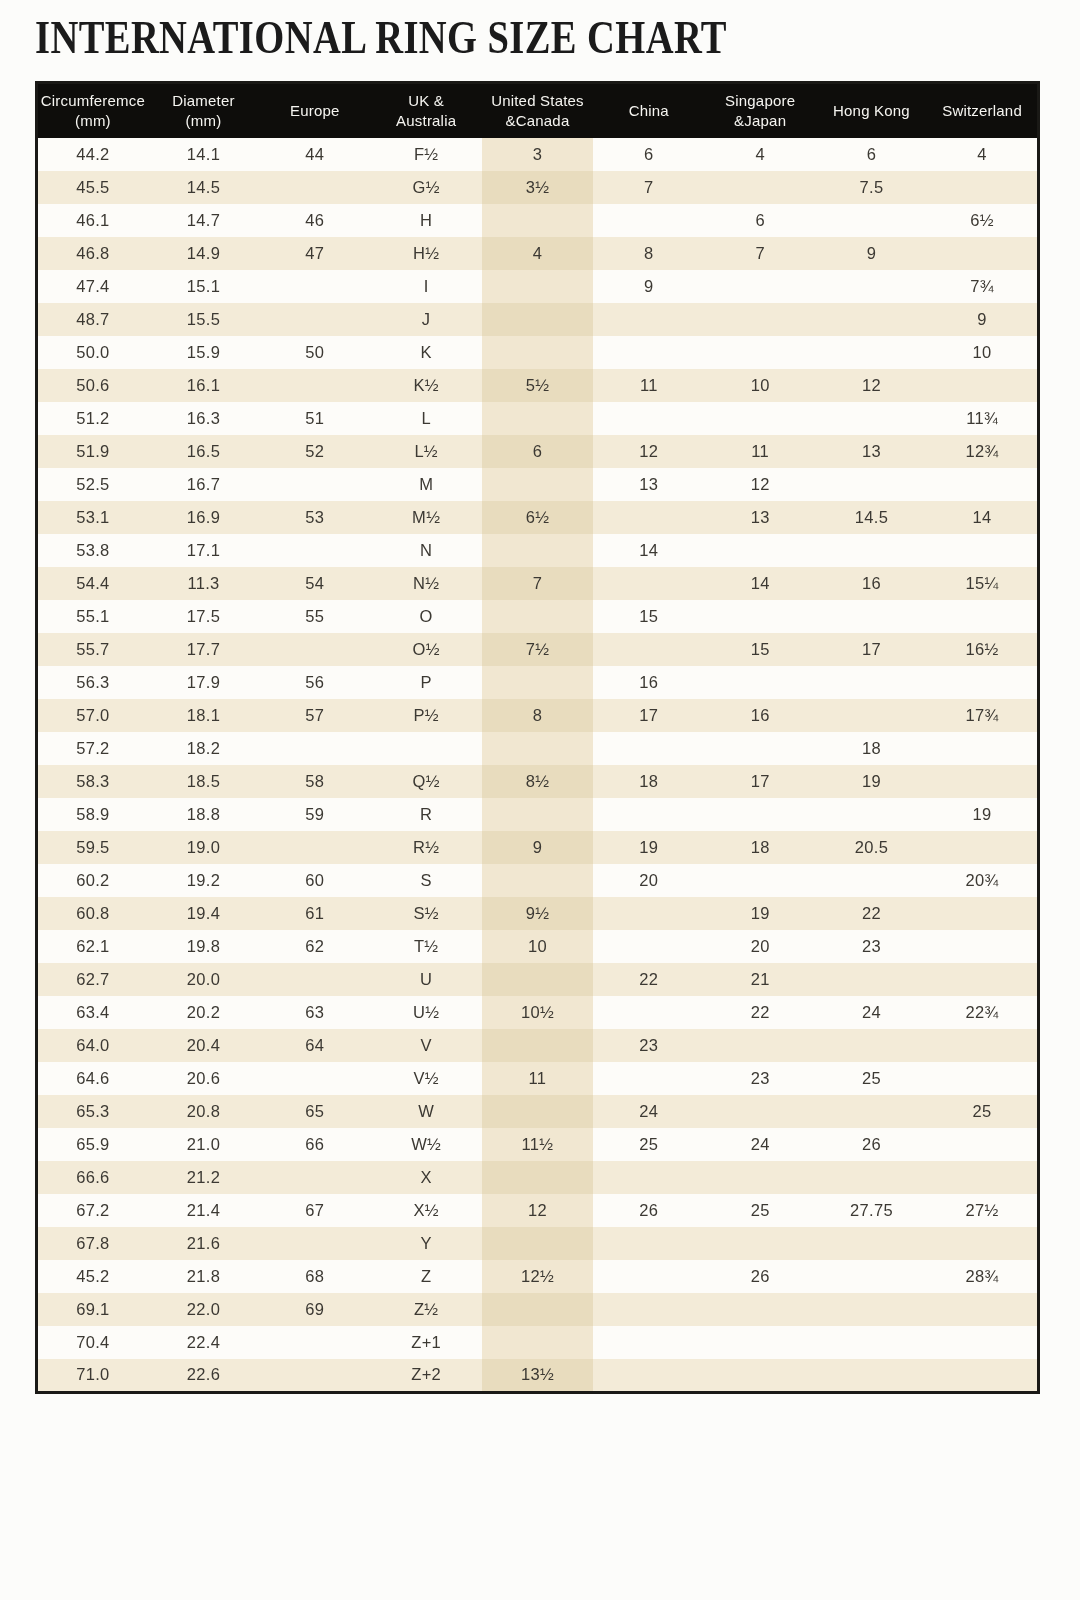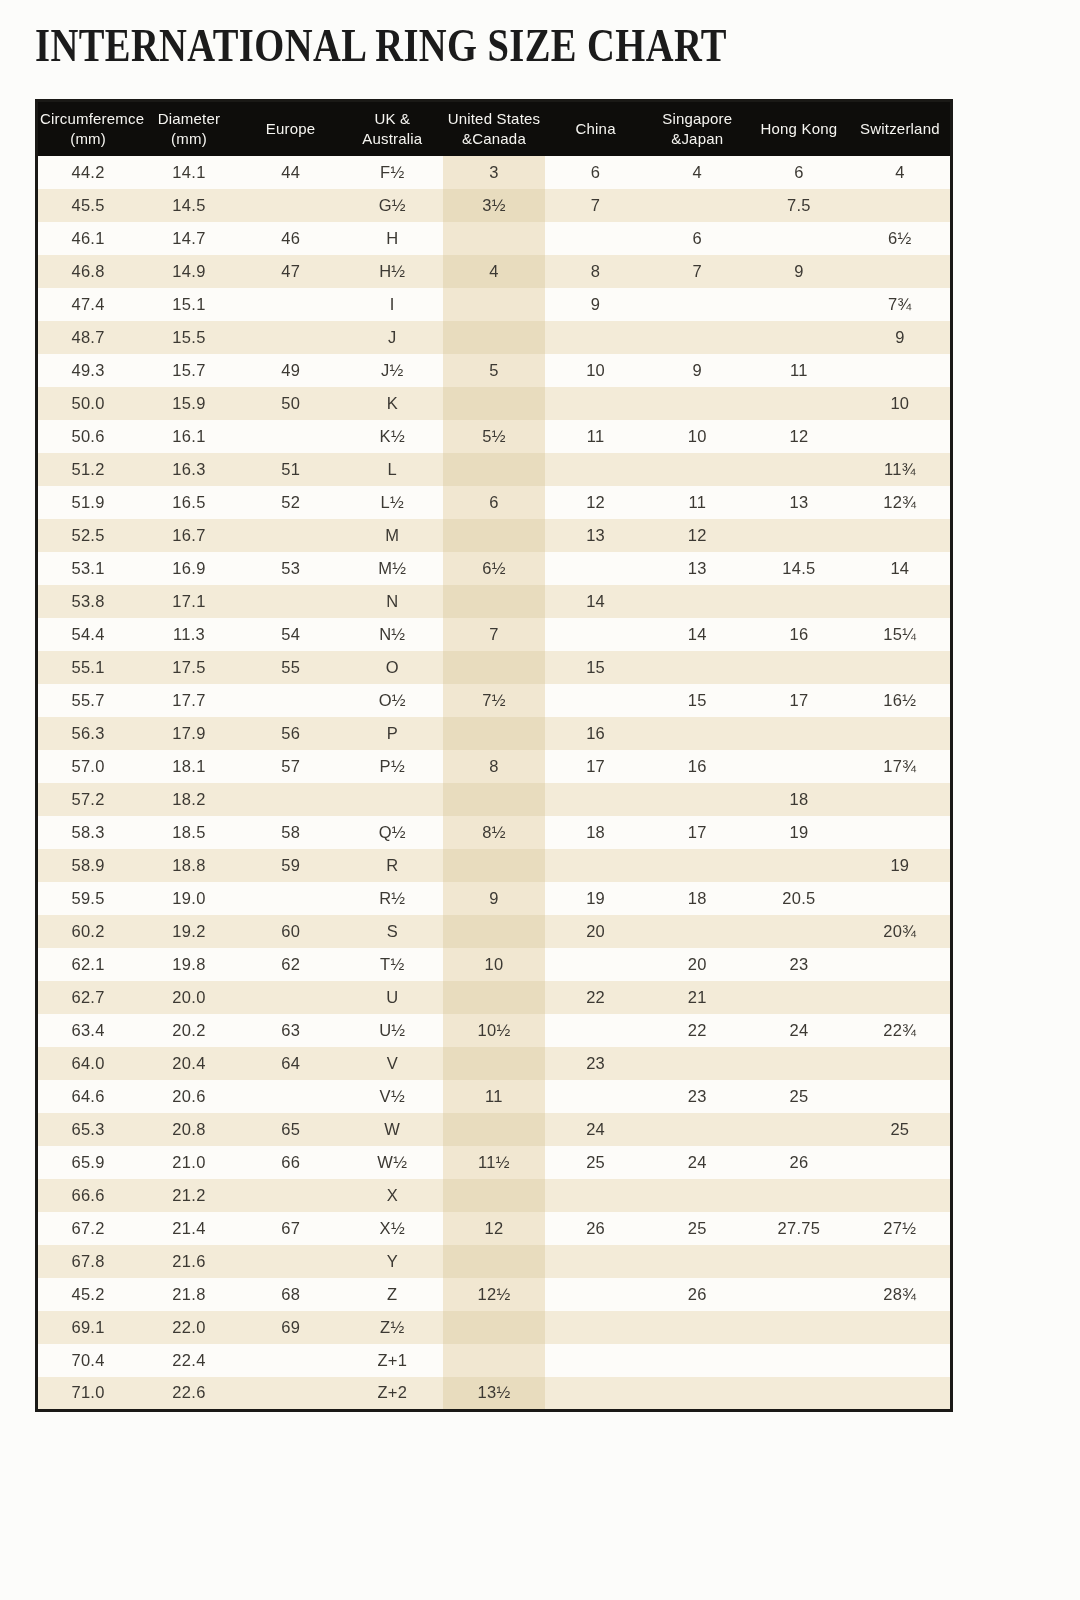--- a/index.html
+++ b/index.html
@@ -14,38 +14,38 @@
     --title-text: #1b1b1b;
   }
   * { box-sizing: border-box; }
   html, body {
     margin: 0; padding: 0;
     width: 1080px; height: 1600px;
     background: #fcfcfa;
     overflow: hidden;
     font-family: "Liberation Sans", sans-serif;
   }
-  .page { padding: 16px 35px 0 35px; }
+  .page { padding: 8px 35px 0 35px; }
   .title {
     font-family: "Liberation Serif", serif;
     font-weight: 700;
     font-size: 47px;
     letter-spacing: 0.5px;
     color: var(--title-text);
     margin: 4px 0 0 0;
     transform: scaleX(0.82);
     transform-origin: left center;
     white-space: nowrap;
     line-height: 1.1;
   }
   table.ring-table {
-    margin-top: 27px;
+    margin-top: 17px;
     border-collapse: collapse;
     table-layout: fixed;
-    width: 918px;
+    width: 1005px;
     border: 3px solid var(--border);
   }
   thead th {
     background: var(--header-bg);
     color: var(--header-text);
     font-weight: 400;
     font-size: 15px;
     line-height: 1.3;
     letter-spacing: 0.2px;
     height: 56px;
@@ -154,31 +154,20 @@
           <td>15.5</td>
           <td></td>
           <td>J</td>
           <td class="us-col"></td>
           <td></td>
           <td></td>
           <td></td>
           <td>9</td>
         </tr>
         <tr>
-          <td>49.3</td>
-          <td>15.7</td>
-          <td>49</td>
-          <td>J½</td>
-          <td class="us-col">5</td>
-          <td>10</td>
-          <td>9</td>
-          <td>11</td>
-          <td></td>
-        </tr>
-        <tr>
           <td>50.0</td>
           <td>15.9</td>
           <td>50</td>
           <td>K</td>
           <td class="us-col"></td>
           <td></td>
           <td></td>
           <td></td>
           <td>10</td>
         </tr>
@@ -352,20 +341,31 @@
           <td>19.2</td>
           <td>60</td>
           <td>S</td>
           <td class="us-col"></td>
           <td>20</td>
           <td></td>
           <td></td>
           <td>20¾</td>
         </tr>
         <tr>
+          <td>60.8</td>
+          <td>19.4</td>
+          <td>61</td>
+          <td>S½</td>
+          <td class="us-col">9½</td>
+          <td></td>
+          <td>19</td>
+          <td>22</td>
+          <td></td>
+        </tr>
+        <tr>
           <td>62.1</td>
           <td>19.8</td>
           <td>62</td>
           <td>T½</td>
           <td class="us-col">10</td>
           <td></td>
           <td>20</td>
           <td>23</td>
           <td></td>
         </tr>

